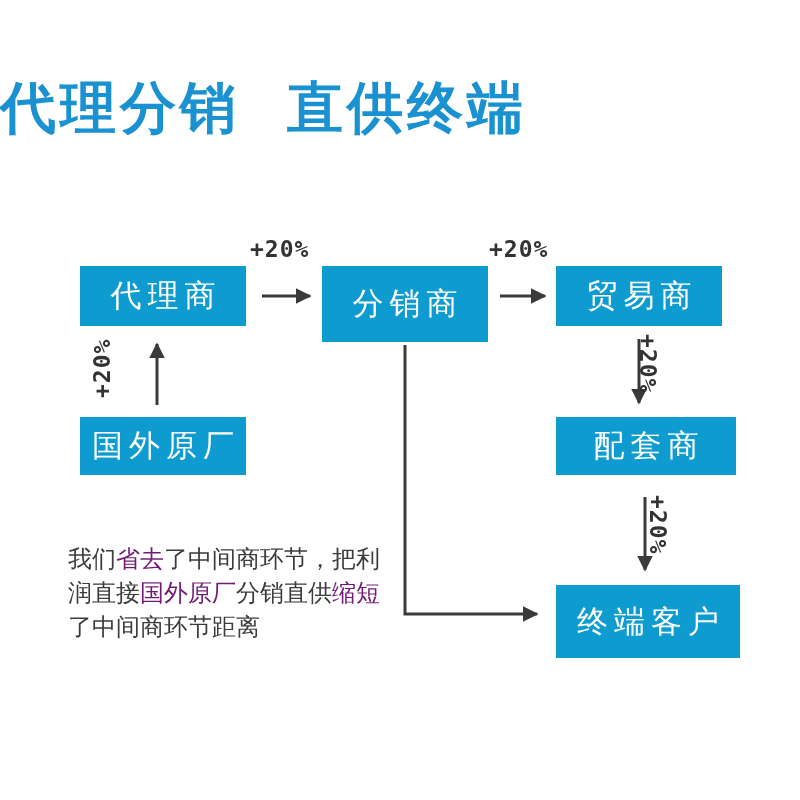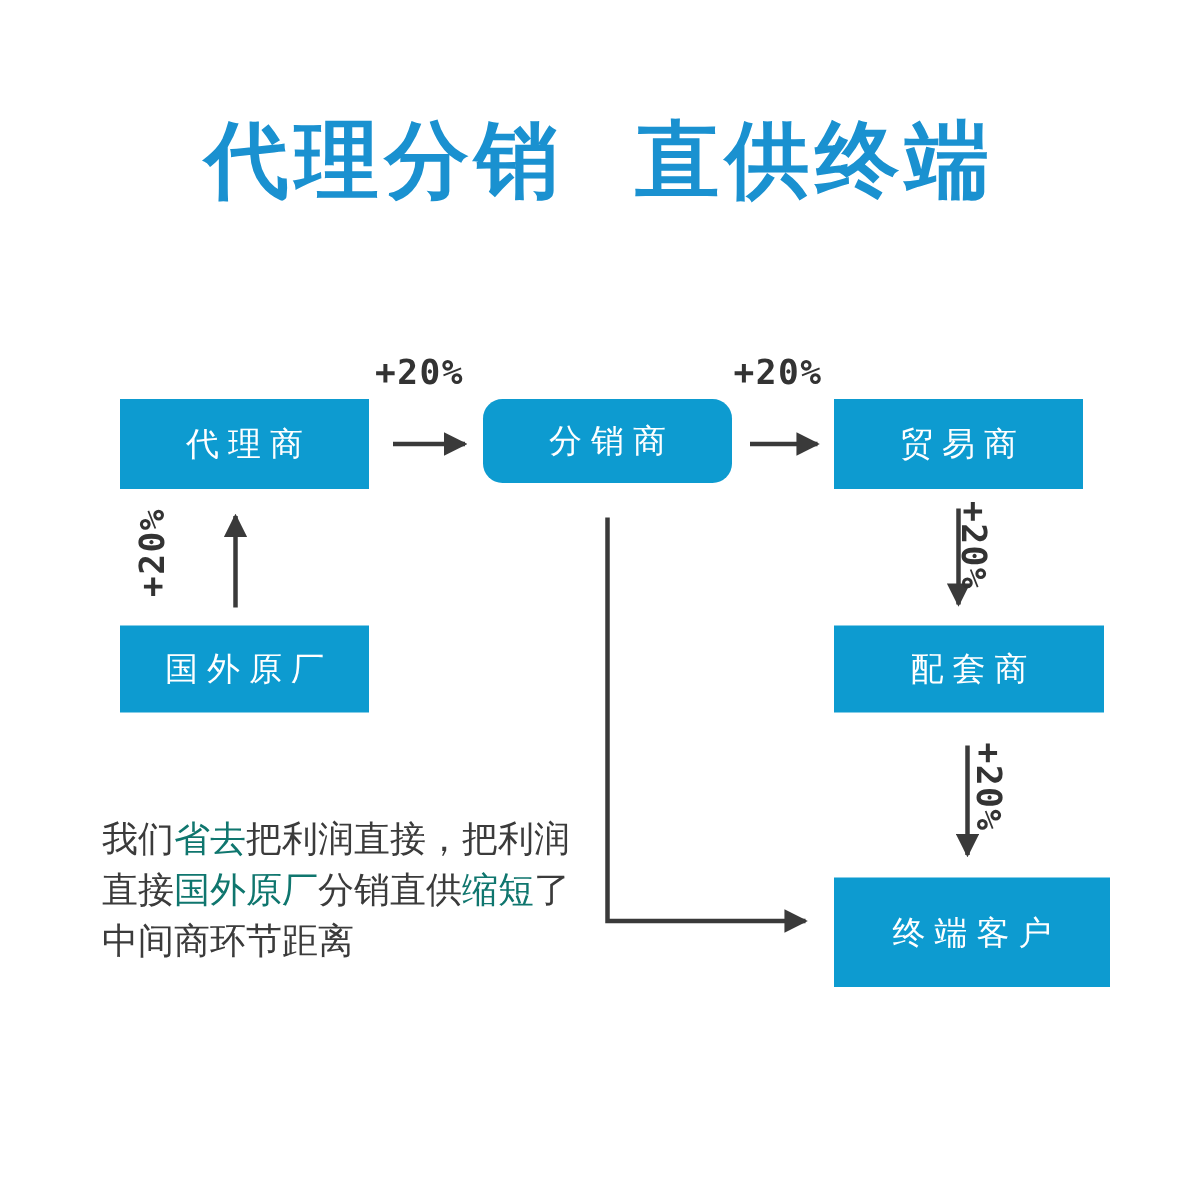--- a/index.html
+++ b/index.html
@@ -17,47 +17,46 @@
     background: #ffffff;
     overflow: hidden;
   }
 
   
   .title {
     position: absolute;
     left: 0;
     top: 80px;
     width: 800px;
-    text-align: center;
     color: #1a91d0;
     font-family: "DejaVu Sans", "Liberation Sans", sans-serif;
     font-size: 56px;
     font-weight: bold;
     letter-spacing: 4px;
     line-height: 1;
     white-space: pre;
   }
 
   
   .node {
     position: absolute;
     background: #0d9bd0;
     color: #ffffff;
     font-family: "DejaVu Sans", "Liberation Sans", sans-serif;
-    font-size: 22px;
+    font-size: 31px;
     font-weight: 500;
     letter-spacing: 6px;
     display: flex;
     align-items: center;
     justify-content: center;
     box-sizing: border-box;
     padding-left: 6px;
   }
   .node-agent      { left: 80px;  top: 266px; width: 166px; height: 60px; }
-  .node-distributor{ left: 322px; top: 266px; width: 166px; height: 56px; border-radius: 13px; }
+  .node-distributor{ left: 322px; top: 266px; width: 166px; height: 76px; }
   .node-trader     { left: 556px; top: 266px; width: 166px; height: 60px; }
   .node-factory    { left: 80px;  top: 417px; width: 166px; height: 58px; }
   .node-supplier   { left: 556px; top: 417px; width: 180px; height: 58px; }
   .node-enduser    { left: 556px; top: 585px; width: 184px; height: 73px; }
 
   
   .arrow-svg {
     position: absolute;
     left: 0;
     top: 0;
@@ -100,21 +99,21 @@
     position: absolute;
     left: 68px;
     top: 542px;
     width: 330px;
     font-family: "DejaVu Sans", "Liberation Sans", sans-serif;
     font-size: 24px;
     line-height: 1.42;
     color: #3b3b3b;
     letter-spacing: 0px;
   }
-  .blurb .hl { color: #0f766e; }
+  .blurb .hl { color: #701a75; }
 </style>
 </head>
 <body>
 
 <div id="canvas">
 
   <div class="title">代理分销  直供终端</div>
 
   <svg class="arrow-svg" viewBox="0 0 800 800" xmlns="http://www.w3.org/2000/svg">
     <defs>
@@ -143,16 +142,16 @@
   <div class="node node-supplier">配套商</div>
   <div class="node node-enduser">终端客户</div>
 
   <div class="pct pct-h1">+20%</div>
   <div class="pct pct-h2">+20%</div>
   <div class="pct pct-v-up">+20%</div>
   <div class="pct pct-v-d1">+20%</div>
   <div class="pct pct-v-d2">+20%</div>
 
   <div class="blurb">
-    <span>我们</span><span class="hl">省去</span><span>把利润直接，</span><span>把利润直接</span><span class="hl">国外原厂</span><span>分销</span><span>直供</span><span class="hl">缩短</span><span>了中间商环节</span><span>距离</span>
+    <span>我们</span><span class="hl">省去</span><span>了中间商环节，</span><span>把利润直接</span><span class="hl">国外原厂</span><span>分销</span><span>直供</span><span class="hl">缩短</span><span>了中间商环节</span><span>距离</span>
   </div>
 
 </div>
 
 </body></html>

